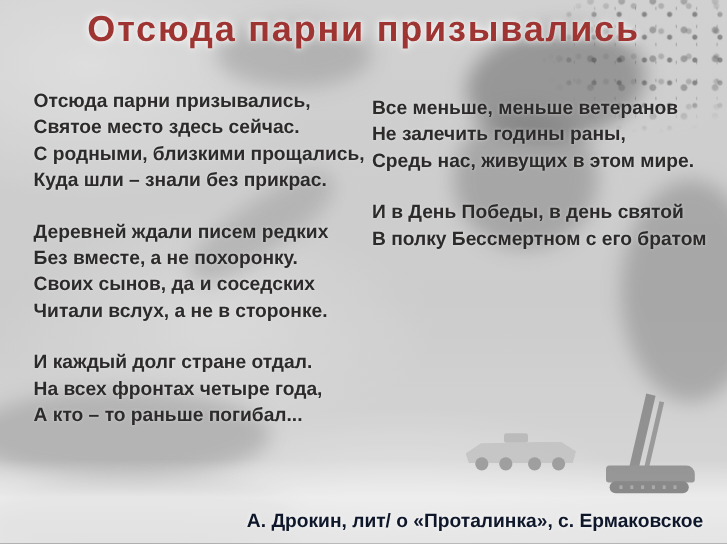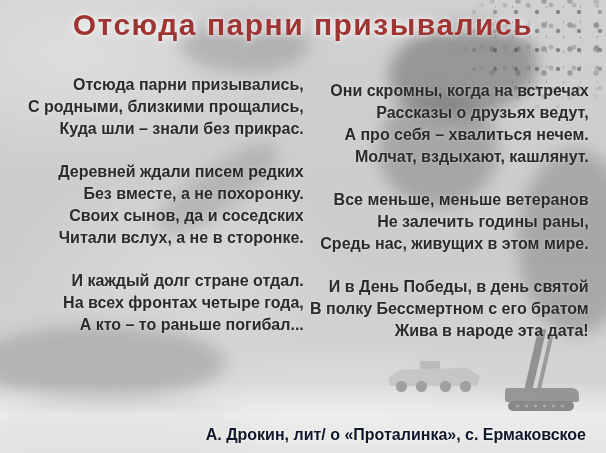--- a/index.html
+++ b/index.html
@@ -54,21 +54,21 @@
   .launcher .tracks{position:absolute;left:3px;top:73px;width:66px;height:10px;background:#595959;border-radius:5px;}
   .launcher .tracks::before{content:"";position:absolute;left:5px;top:2px;width:56px;height:6px;
     background:radial-gradient(circle 2.4px, #8d8d8d 60%, transparent 65%);background-size:9px 6px;}
   .veil{position:absolute;inset:0;background:rgba(236,236,236,.22);}
   
   .title{
     position:absolute;left:0;top:8px;width:606px;margin:0;text-align:center;
     font-size:30px;font-weight:bold;letter-spacing:1.5px;color:#9e3533;
     text-shadow:0 0 8px rgba(255,255,255,.9),0 0 3px rgba(255,255,255,.7);
   }
-  .col{position:absolute;text-align:right;}
+  .col{position:absolute;}
   .col-left{left:28px;top:74px;}
   .col-right{left:310px;top:80px;}
   .stanza + .stanza{margin-top:21px;}
   .line{
     margin:0;font-size:16px;font-weight:bold;line-height:22px;white-space:nowrap;
     color:#2d2a2a;text-shadow:0 0 3px rgba(240,240,240,.55);
   }
   .attribution{
     position:absolute;right:20px;bottom:9px;
     font-size:16px;font-weight:bold;color:#0f172a;
@@ -107,50 +107,44 @@
     <div class="tracks"></div>
   </div>
 
   <div class="veil"></div>
 
   <h1 class="title">Отсюда парни призывались</h1>
 
   <div class="col col-left">
     <div class="stanza">
       <p class="line">Отсюда парни призывались,</p>
+      <p class="line">Святое место здесь сейчас.</p>
       <p class="line">С родными, близкими прощались,</p>
       <p class="line">Куда шли – знали без прикрас.</p>
     </div>
     <div class="stanza">
       <p class="line">Деревней ждали писем редких</p>
       <p class="line">Без вместе, а не похоронку.</p>
       <p class="line">Своих сынов, да и соседских</p>
       <p class="line">Читали вслух, а не в сторонке.</p>
     </div>
     <div class="stanza">
       <p class="line">И каждый долг стране отдал.</p>
       <p class="line">На всех фронтах четыре года,</p>
       <p class="line">А кто – то раньше погибал...</p>
     </div>
   </div>
 
   <div class="col col-right">
     <div class="stanza">
-      <p class="line">Они скромны, когда на встречах</p>
-      <p class="line">Рассказы о друзьях ведут,</p>
-      <p class="line">А про себя – хвалиться нечем.</p>
-      <p class="line">Молчат, вздыхают, кашлянут.</p>
-    </div>
-    <div class="stanza">
       <p class="line">Все меньше, меньше ветеранов</p>
       <p class="line">Не залечить годины раны,</p>
       <p class="line">Средь нас, живущих в этом мире.</p>
     </div>
     <div class="stanza">
       <p class="line">И в День Победы, в день святой</p>
       <p class="line">В полку Бессмертном с его братом</p>
-      <p class="line">Жива в народе эта дата!</p>
     </div>
   </div>
 
   <div class="attribution">А. Дрокин, лит/ о «Проталинка», с. Ермаковское</div>
 
 </div>
 
 </body></html>

